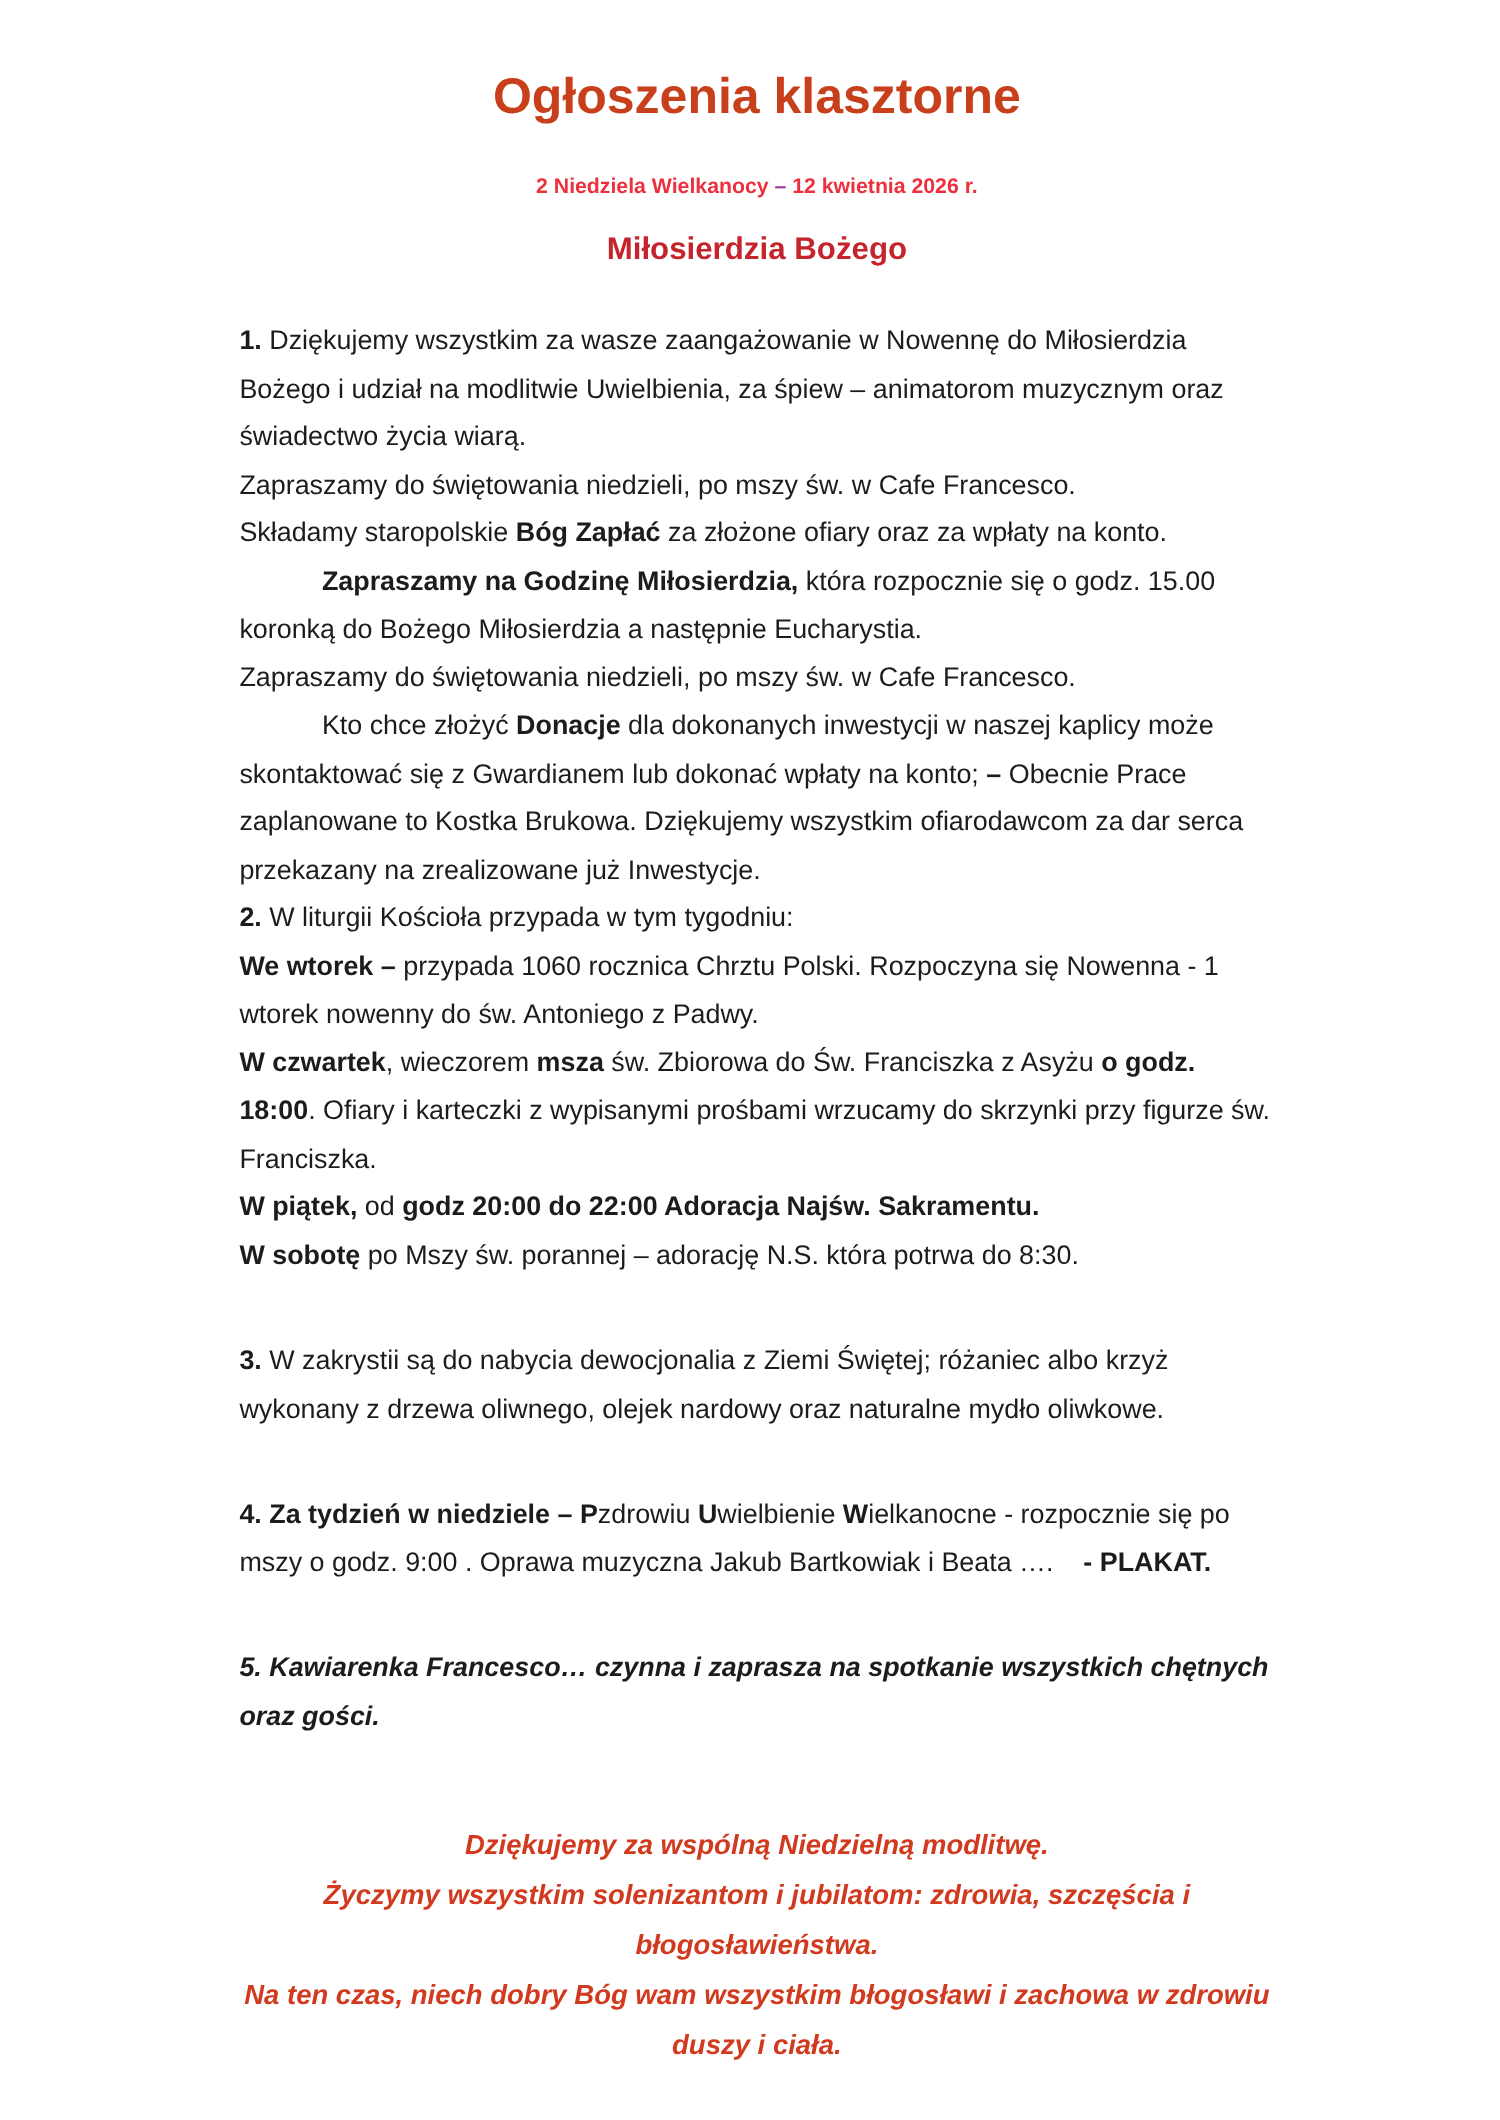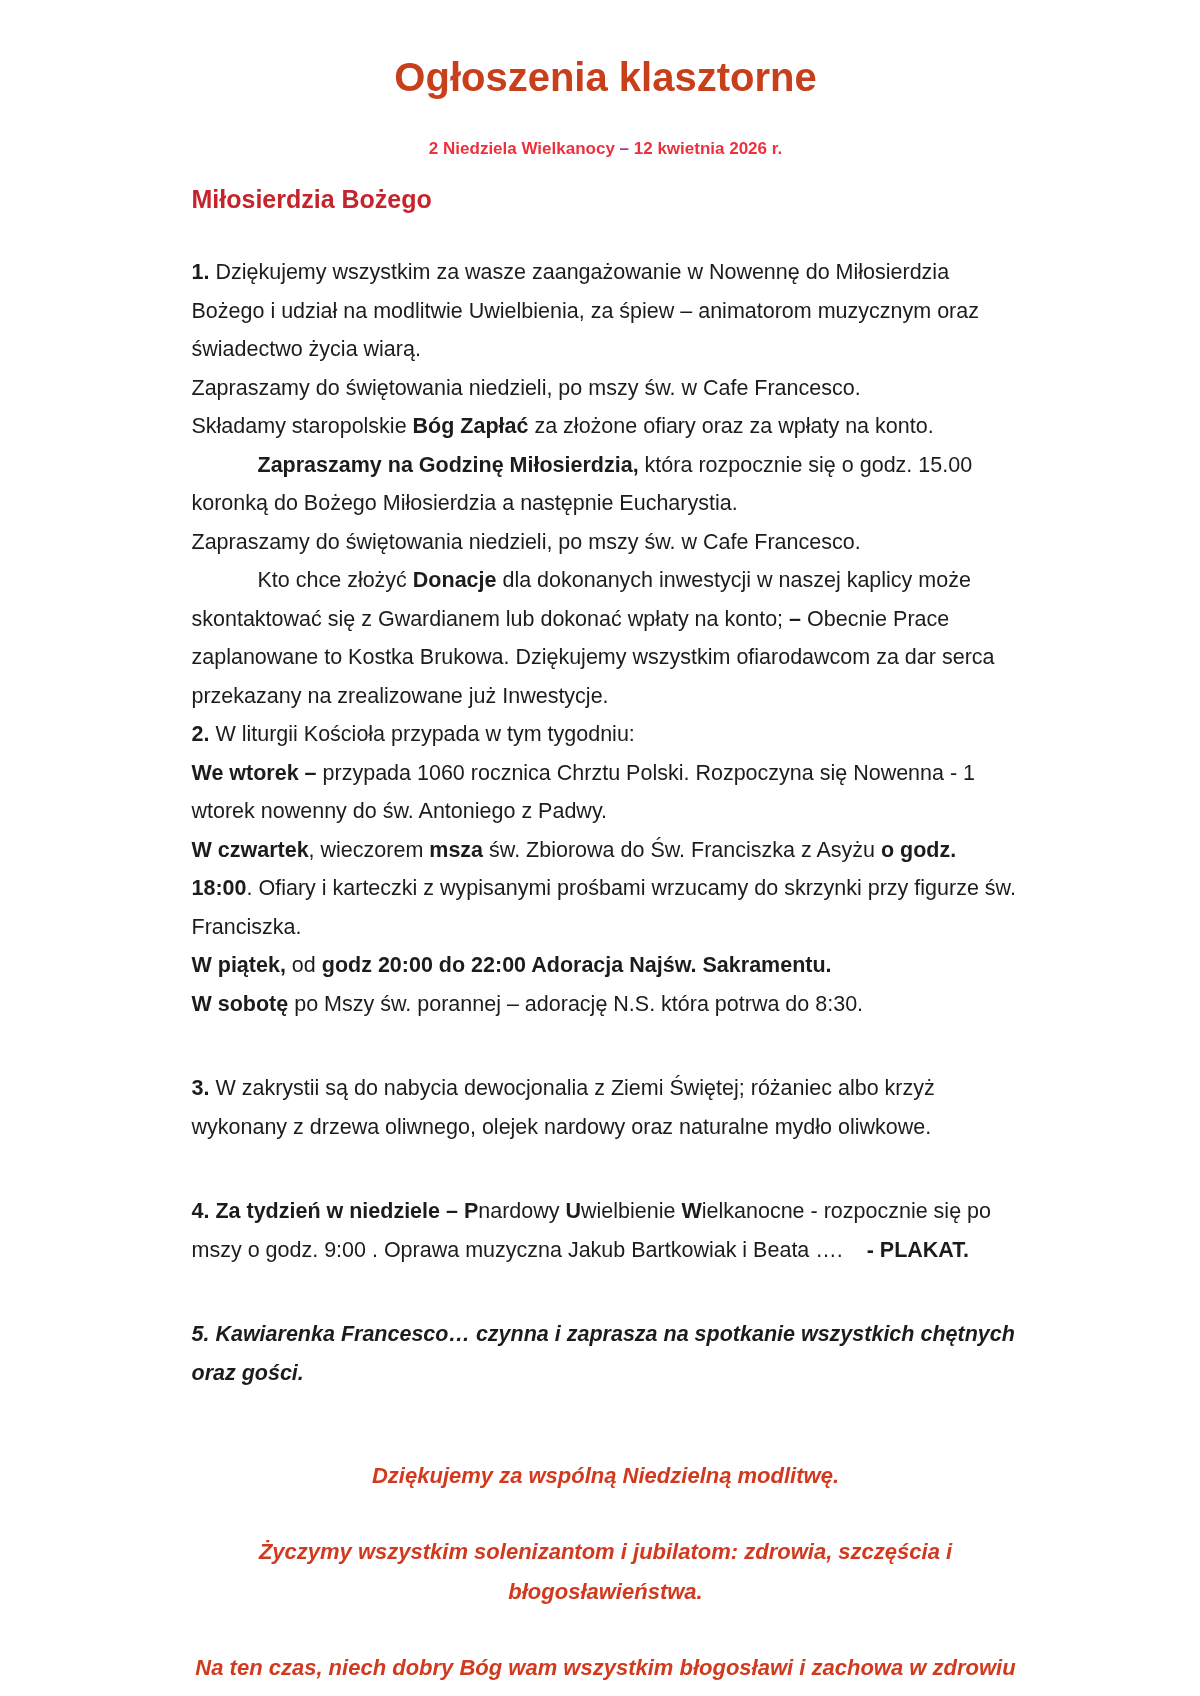--- a/index.html
+++ b/index.html
@@ -14,25 +14,25 @@
     padding-left: 11px;
   }
   .doc {
     padding: 54px 62px 0 62px;
     color: #1c1c1c;
   }
   .p { margin: 0; font-size: 21.5px; line-height: 38.5px; }
 
   .style-title    { text-align: center; font-size: 40px; line-height: 46px; font-weight: 700; }
   .style-subtitle { text-align: center; font-size: 17px; line-height: 34px; font-weight: 700; margin-top: 32px; }
-  .style-subtitle2{ font-size: 25px; line-height: 31px; font-weight: 700; margin-top: 18px; }
+  .style-subtitle2{ text-align: center; font-size: 25px; line-height: 31px; font-weight: 700; margin-top: 18px; }
   .style-body     { }
   .style-body-indent { text-indent: 66px; }
   .style-note     { font-weight: 700; font-style: italic; }
-  .style-footer   { text-align: center; font-weight: 700; font-style: italic; font-size: 22px; line-height: 40px; margin-top: 36px; }
+  .style-footer   { text-align: center; font-weight: 700; font-style: italic; font-size: 22px; line-height: 40px; }
 
   .sp-top { margin-top: 38px; }
   .sp-1   { }
   .sp-2   { margin-top: 46px; }
   .sp-3   { margin-top: 64px; }
   .sp-4   { margin-top: 22px; }
 
   .b { font-weight: 700; }
 </style>
 </head>
@@ -48,19 +48,19 @@
       <div class="p style-body"><span>Składamy staropolskie </span><span class="b">Bóg Zapłać</span><span> za złożone ofiary oraz za wpłaty na konto.</span></div>
       <div class="p style-body-indent"><span class="b">Zapraszamy na Godzinę Miłosierdzia,</span><span> która rozpocznie się o godz. 15.00 koronką do Bożego Miłosierdzia a następnie Eucharystia.</span></div>
       <div class="p style-body"><span>Zapraszamy do świętowania niedzieli, po mszy św. w Cafe Francesco.</span></div>
       <div class="p style-body-indent"><span>Kto chce złożyć </span><span class="b">Donacje</span><span> dla dokonanych inwestycji w naszej kaplicy może skontaktować się z Gwardianem lub dokonać wpłaty na konto; </span><span class="b">–</span><span> Obecnie Prace zaplanowane to Kostka Brukowa. Dziękujemy wszystkim ofiarodawcom za dar serca przekazany na zrealizowane już Inwestycje.</span></div>
       <div class="p style-body sp-1"><span class="b">2.</span><span> W liturgii Kościoła przypada w tym tygodniu:</span></div>
       <div class="p style-body"><span class="b">We wtorek –</span><span> przypada 1060 rocznica Chrztu Polski. Rozpoczyna się Nowenna - 1 wtorek nowenny do św. Antoniego z Padwy.</span></div>
       <div class="p style-body"><span class="b">W czwartek</span><span>, wieczorem </span><span class="b">msza</span><span> św. Zbiorowa do Św. Franciszka z Asyżu </span><span class="b">o godz. 18:00</span><span>. Ofiary i karteczki z wypisanymi prośbami wrzucamy do skrzynki przy figurze św. Franciszka.</span></div>
       <div class="p style-body"><span class="b">W piątek,</span><span> od </span><span class="b">godz 20:00 do 22:00 Adoracja Najśw. Sakramentu.</span></div>
       <div class="p style-body"><span class="b">W sobotę</span><span> po Mszy św. porannej – adorację N.S. która potrwa do 8:30.</span></div>
       <div class="p style-body sp-2"><span class="b">3.</span><span> W zakrystii są do nabycia dewocjonalia z Ziemi Świętej; różaniec albo krzyż wykonany z drzewa oliwnego, olejek nardowy oraz naturalne mydło oliwkowe.</span></div>
-      <div class="p style-body sp-2"><span class="b">4. Za tydzień w niedziele – P</span><span>nardowy </span><span class="b">U</span><span>wielbienie </span><span class="b">W</span><span>ielkanocne - rozpocznie się po mszy o godz. 9:00 . Oprawa muzyczna Jakub Bartkowiak i Beata ….&nbsp;&nbsp;&nbsp; </span><span class="b">- PLAKAT.</span></div>
+      <div class="p style-body sp-2"><span class="b">4. Za tydzień w niedziele – P</span><span>zdrowiu </span><span class="b">U</span><span>wielbienie </span><span class="b">W</span><span>ielkanocne - rozpocznie się po mszy o godz. 9:00 . Oprawa muzyczna Jakub Bartkowiak i Beata ….&nbsp;&nbsp;&nbsp; </span><span class="b">- PLAKAT.</span></div>
       <div class="p style-note sp-2"><span>5. Kawiarenka Francesco… czynna i zaprasza na spotkanie wszystkich chętnych oraz gości.</span></div>
       <div class="p style-footer sp-3" style="color: rgb(209, 58, 30);"><span>Dziękujemy za wspólną Niedzielną modlitwę.</span></div>
       <div class="p style-footer" style="color: rgb(209, 58, 30);"><span>Życzymy wszystkim solenizantom i jubilatom: zdrowia, szczęścia i błogosławieństwa.</span></div>
       <div class="p style-footer" style="color: rgb(209, 58, 30);"><span>Na ten czas, niech dobry Bóg wam wszystkim błogosławi i zachowa w zdrowiu duszy i ciała.</span></div>
     </div>
 </div>
 
 </body></html>

